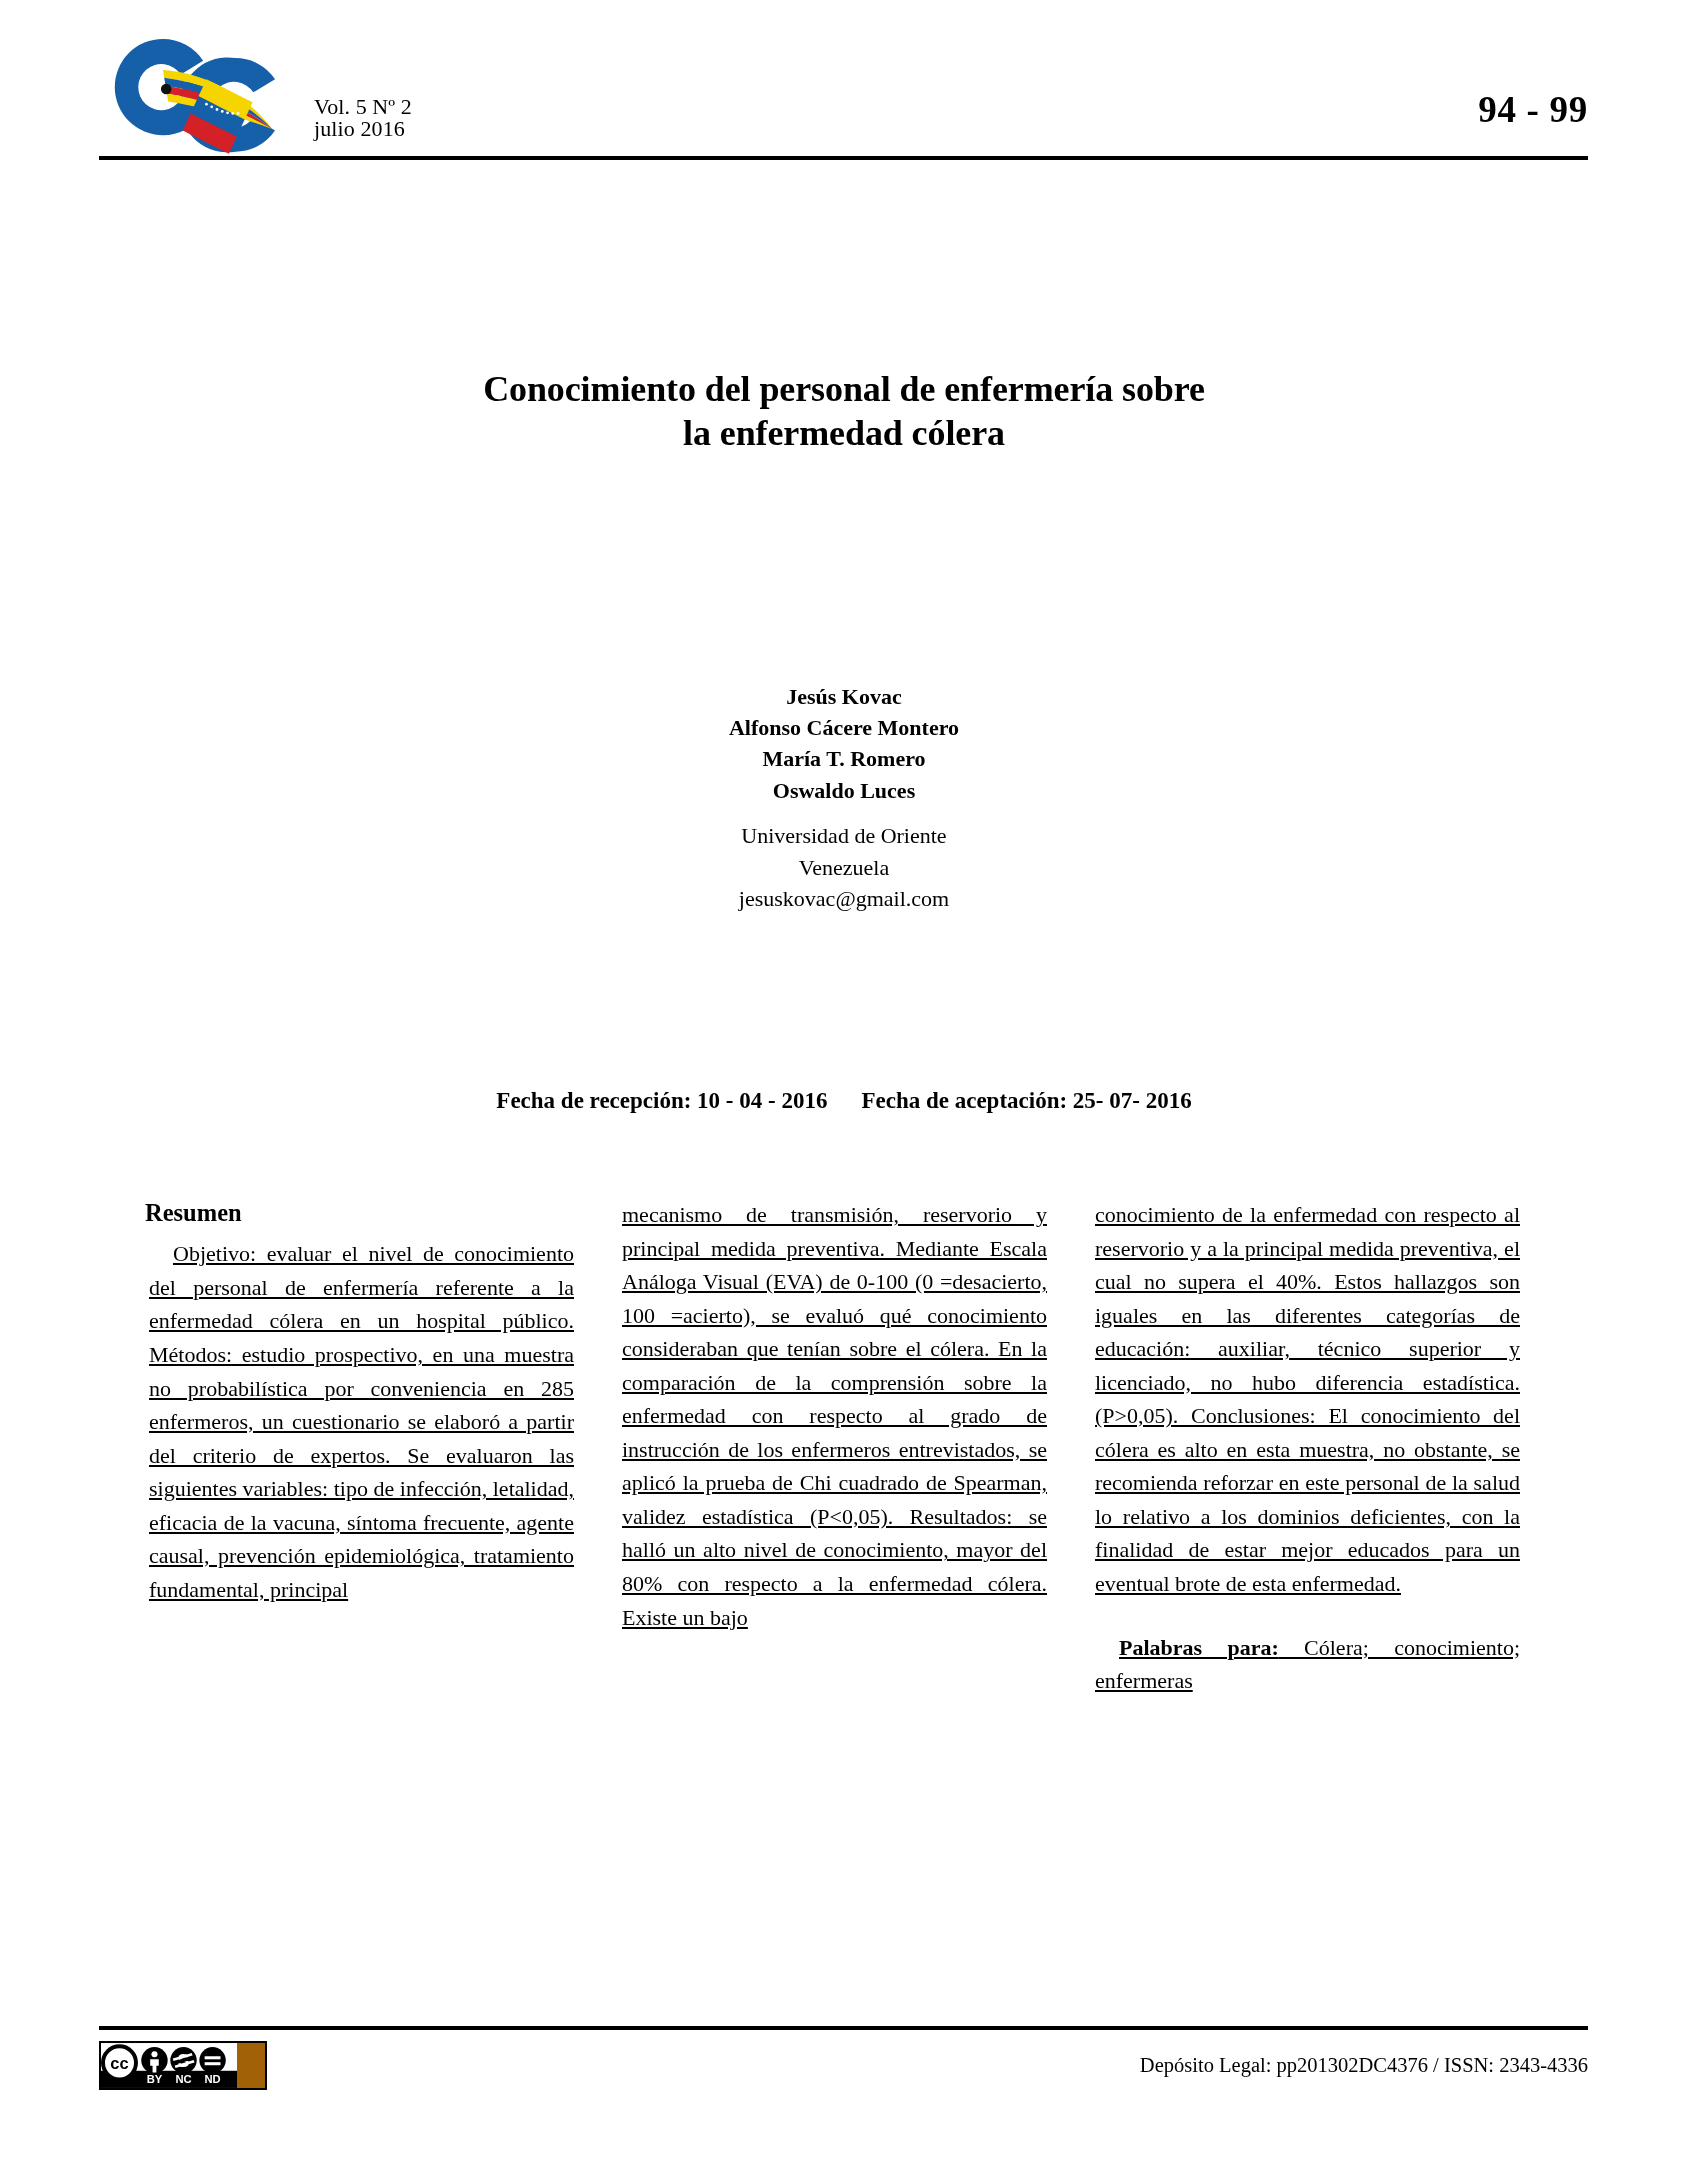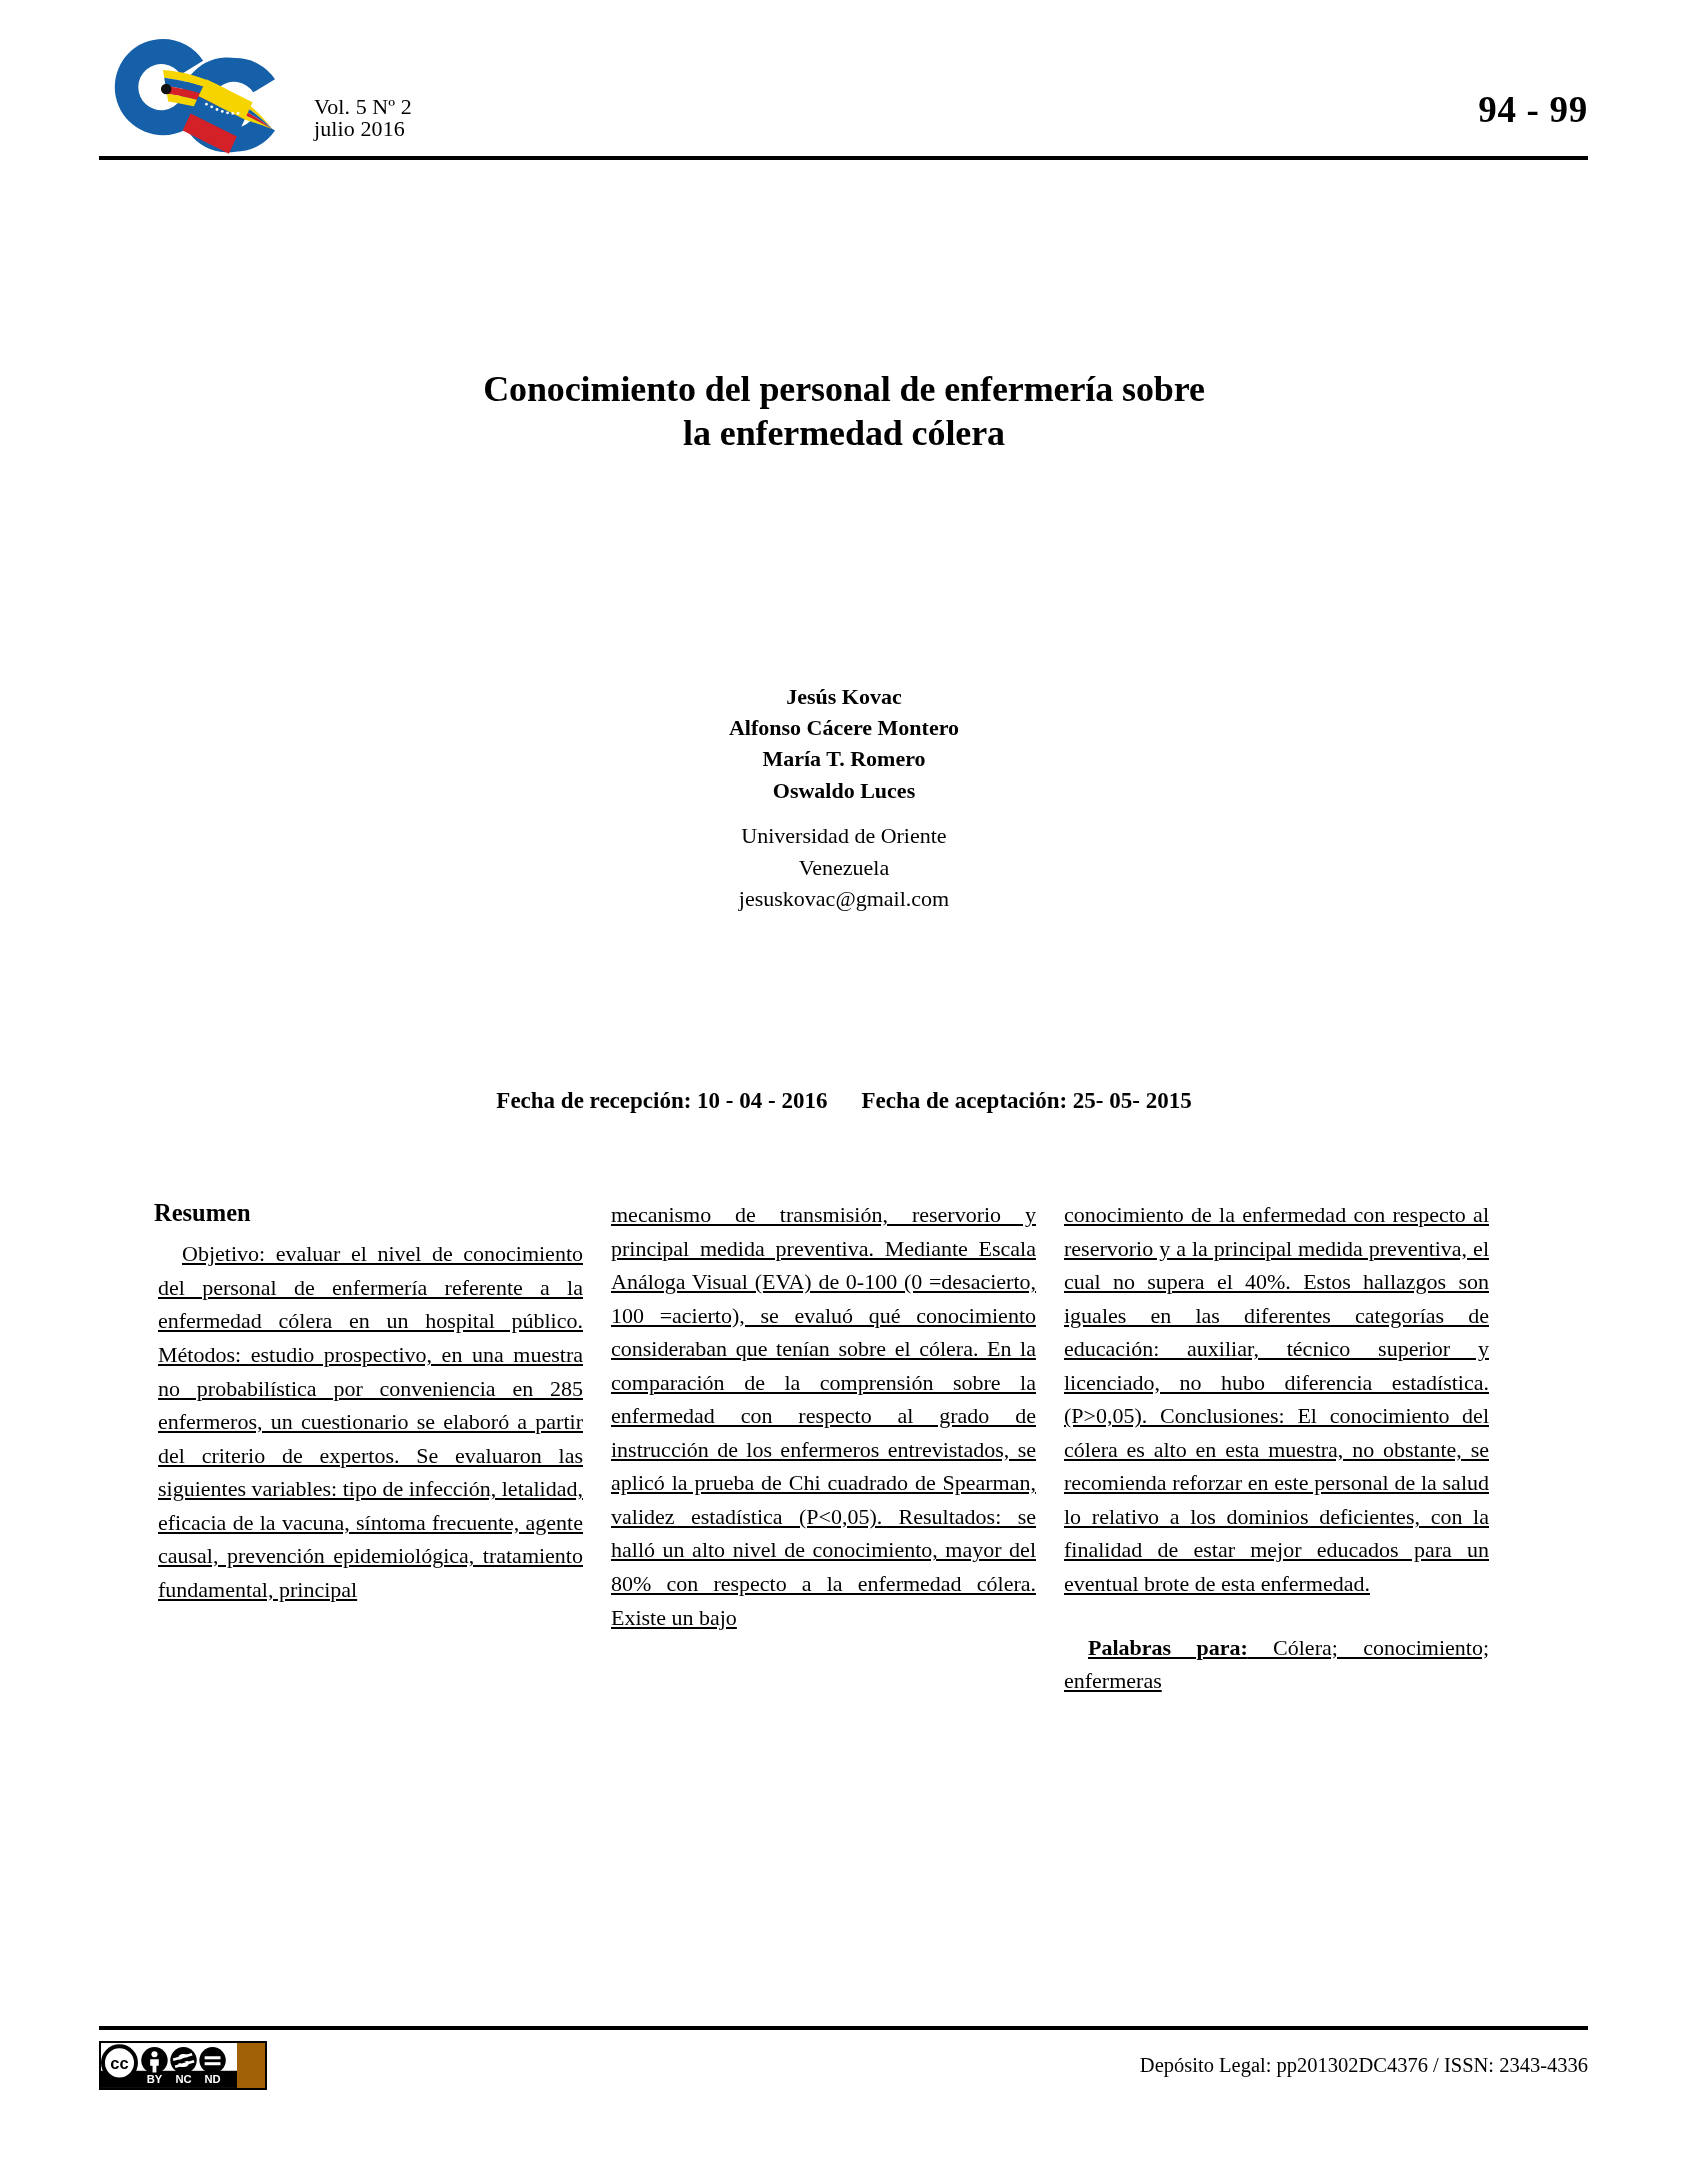--- a/index.html
+++ b/index.html
@@ -112,25 +112,25 @@
     text-align: center;
     font-weight: bold;
     font-size: 23px;
     white-space: nowrap;
   }
   .dates .gap { display: inline-block; width: 34px; }
 
   
   .columns {
     position: absolute;
-    left: 154px;
+    left: 145px;
     top: 1194px;
     width: 1379px;
     display: flex;
-    gap: 20px;
+    gap: 40px;
   }
   .col {
     width: 433px;
     font-size: 22px;
     line-height: 1.525;
     text-align: justify;
     text-justify: inter-word;
     hyphens: manual;
   }
   .col p { margin: 4px; text-decoration: underline; }
@@ -253,21 +253,21 @@
     <div>Oswaldo Luces</div>
   </div>
 
   <div class="affiliation">
     <div>Universidad de Oriente</div>
     <div>Venezuela</div>
     <div>jesuskovac@gmail.com</div>
   </div>
 
   <div class="dates">
-    <span>Fecha de recepción: 10 - 04 - 2016</span><span class="gap"></span><span>Fecha de aceptación: 25- 05- 2015</span>
+    <span>Fecha de recepción: 10 - 04 - 2016</span><span class="gap"></span><span>Fecha de aceptación: 25- 07- 2016</span>
   </div>
 
   <div class="columns">
 
     <div class="col">
       <div class="heading">Resumen</div>
       <p class="indent">Objetivo: evaluar el nivel de conocimiento del personal de enfermería referente a la enfermedad cólera en un hospital público. Métodos: estudio prospectivo, en una muestra no probabilística por conveniencia en 285 enfermeros, un cuestionario se elaboró a partir del criterio de expertos. Se evaluaron las siguientes variables: tipo de infección, letalidad, eficacia de la vacuna, síntoma frecuente, agente causal, prevención epidemiológica, tratamiento fundamental, principal</p>
     </div>
 
     <div class="col">

